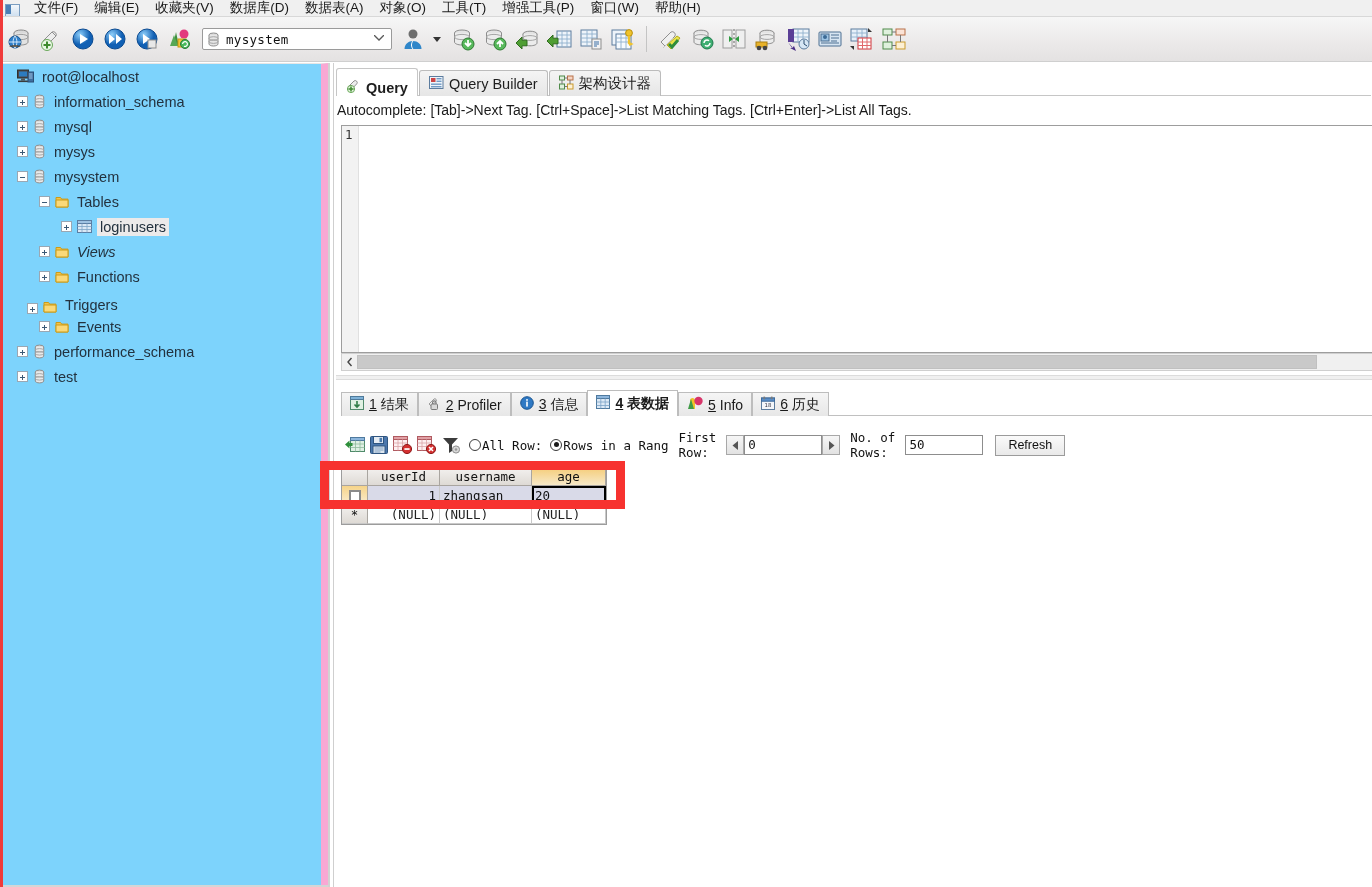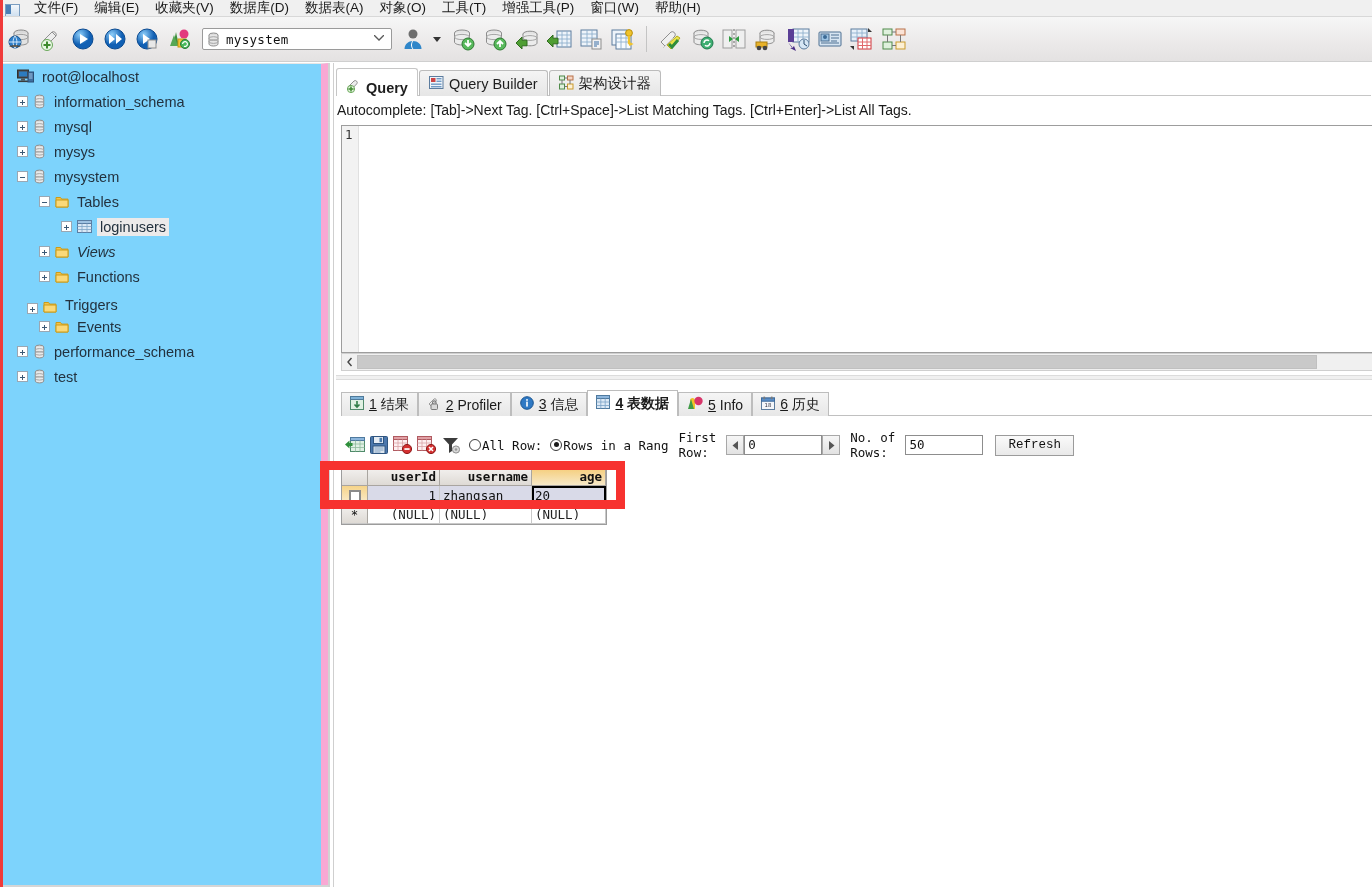--- a/index.html
+++ b/index.html
@@ -230,34 +230,34 @@
   }
   .numbox {
     width:78px; height:20px; background:#fff; border:1px solid #8d8d8d;
     font-family:"DejaVu Sans Mono", monospace; font-size:12.5px;
     padding:0 3px; line-height:18px; color:#111; flex:none;
   }
   .numbox2 { margin-left:10px; }
   .refresh-btn {
     height:21px; padding:0 12px; margin-left:12px;
     background:linear-gradient(#fafafa,#e9e9e9); border:1px solid #9b9b9b;
-    font-family:Liberation Mono, monospace; font-size:12.5px; color:#111;
+    font-family:Liberation Sans, sans-serif; font-size:12.5px; color:#111;
     display:flex; align-items:center; flex:none;
   }
 
   
   .grid {
     position:absolute; left:341px; top:467px;
     border:1px solid #9c9c9c; border-collapse:separate; border-spacing:0;
     background:#fff; font-family:"DejaVu Sans Mono", monospace; font-size:12.5px;
   }
   .grid .gh {
     background:linear-gradient(#f3f1ef,#dedad5);
     border-right:1px solid #a9a5a0; border-bottom:1px solid #a9a5a0;
-    height:18px; padding:0 3px; text-align:right; font-weight:bold; color:#111;
+    height:18px; padding:0 3px; text-align:center; font-weight:normal; color:#111;
   }
   .grid .gh.sel {
     background:linear-gradient(#f5cd7a,#f7e9c8);
   }
   .grid .gh.corner { width:26px; }
   .grid td {
     height:19px; padding:0 3px; border-right:1px solid #c9c9c9;
     border-bottom:1px solid #c9c9c9; color:#111; background:#fff;
   }
   .grid tr.row-sel td { background:#d9dae8; }

